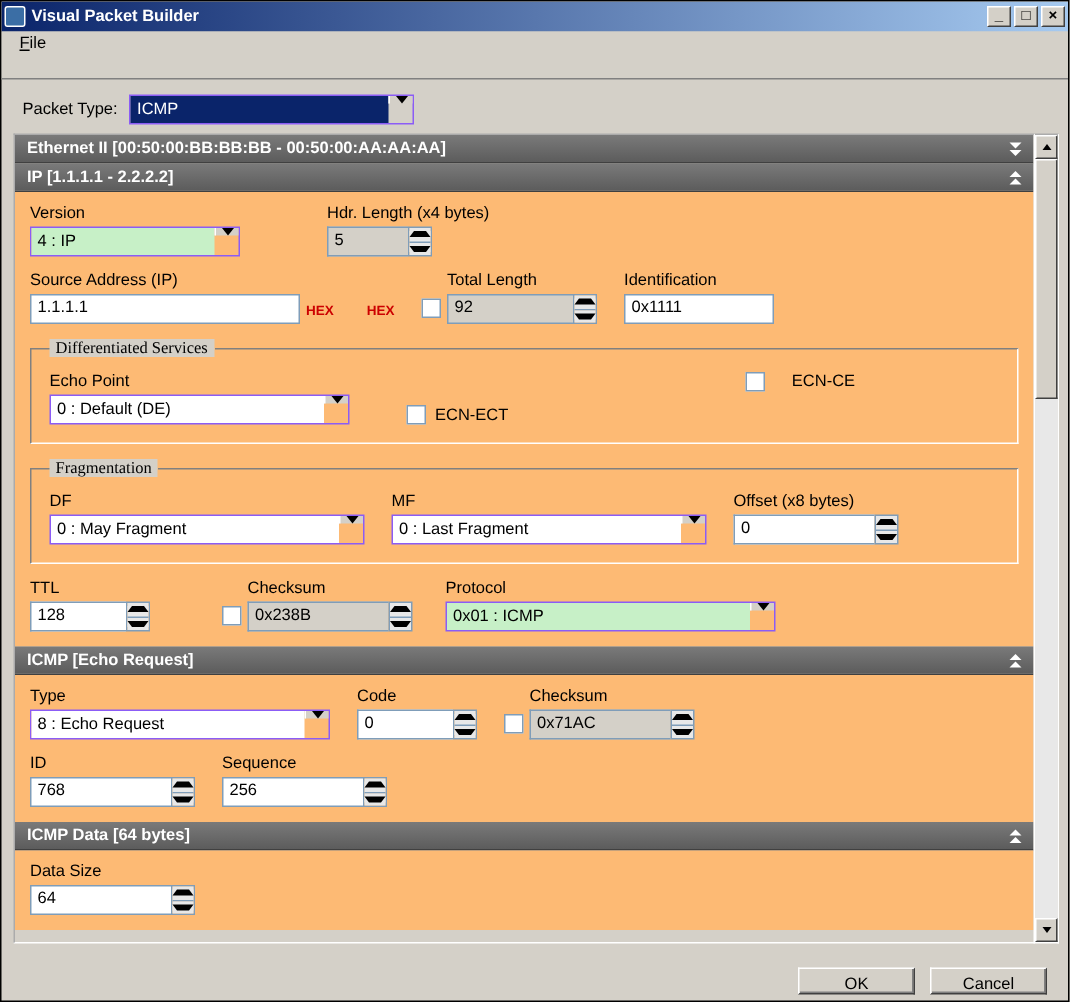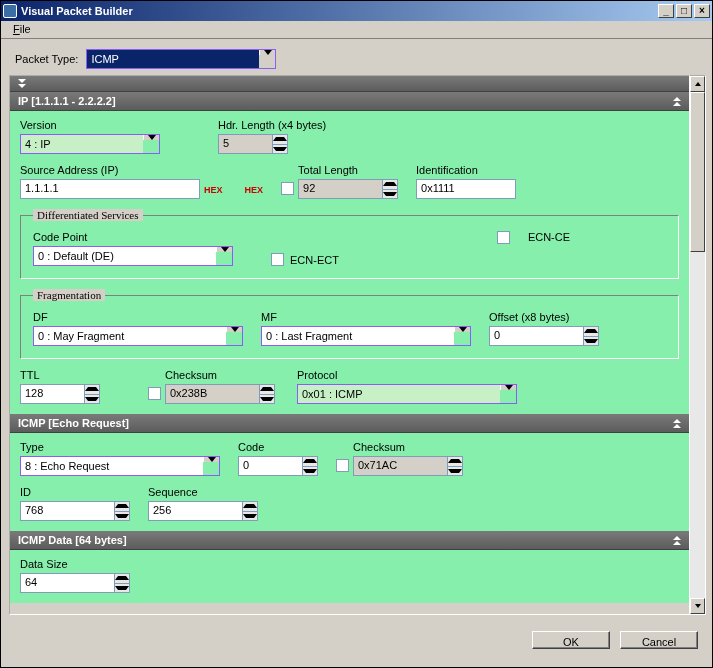--- a/index.html
+++ b/index.html
@@ -35,21 +35,21 @@
   .titlebar .win-btns { display: flex; gap: 2px; }
   .titlebar .win-btn {
     width: 16px; height: 14px;
     background: #d4d0c8;
     border: 1px solid #fff;
     border-right-color:#404040; border-bottom-color:#404040;
     color:#000; font-size:10px; line-height:12px;
     text-align:center; font-family: Arial;
   }
   .menubar {
-    height: 18px;
+    height: 32px;
     background: #d4d0c8;
     padding: 2px 6px;
     border-bottom: 1px solid #808080;
   }
   .menubar span { padding: 2px 6px; }
   .menubar span u { text-decoration: underline; }
   .toprow {
     display:flex; align-items:center; gap:8px;
     padding: 10px 14px 6px 14px;
   }
@@ -105,21 +105,21 @@
   .section-hdr {
     background: linear-gradient(to bottom,#7a7a7a,#5c5c5c);
     color:#fff; font-weight:bold;
     padding:3px 8px;
     display:flex; align-items:center;
     border-bottom:1px solid #404040;
   }
   .section-hdr .hdr-title{ flex:1; }
   .section-body {
     padding: 8px 10px 10px 10px;
-    background:#86efac;
+    background:#fdba74;
   }
   .row { display:flex; gap:18px; margin-bottom:10px; }
   .field { display:flex; flex-direction:column; gap:3px; }
   .input, .spin, .select, .readonly {
     height:20px; border:1px solid #7f9db9; background:#fff;
     padding:2px 4px; font-size:11px;
   }
   .readonly { background:#d4d0c8; }
   .green { background:#c7f0c7 !important; }
   .spin-wrap { display:flex; }
@@ -182,20 +182,21 @@
     <div class="combo-btn">
         <div class="tri-down"></div>
       </div>
   </div>
 </div>
 
 <div class="main">
   <div class="panels">
 
     <div class="section-hdr">
+      <span class="hdr-title">Ethernet II [00:50:00:BB:BB:BB - 00:50:00:AA:AA:AA]</span>
       <span class="chev-up" style="transform:rotate(180deg)"></span>
     </div>
 
     <div class="section-hdr">
       <span class="hdr-title">IP [1.1.1.1 - 2.2.2.2]</span>
       <span class="chev-up"></span>
     </div>
     <div class="section-body">
 
       <div class="row">
@@ -255,21 +256,21 @@
         <div class="field w100">
           <span class="label">Identification</span>
           <div class="input">0x1111</div>
         </div>
       </div>
 
       <fieldset class="groupbox">
         <legend>Differentiated Services</legend>
         <div class="row" style="margin-bottom:0">
           <div class="field w200">
-            <span class="label">Code Point</span>
+            <span class="label">Echo Point</span>
             <div class="combo">
               <div class="combo-text">0 : Default (DE)</div>
               <div class="combo-btn">
                   <div class="tri-down"></div>
                 </div>
             </div>
           </div>
           <div style="display:flex;align-items:flex-end;gap:6px;margin-left:20px">
             <span class="checkbox"></span>
             <span>ECN-ECT</span>

